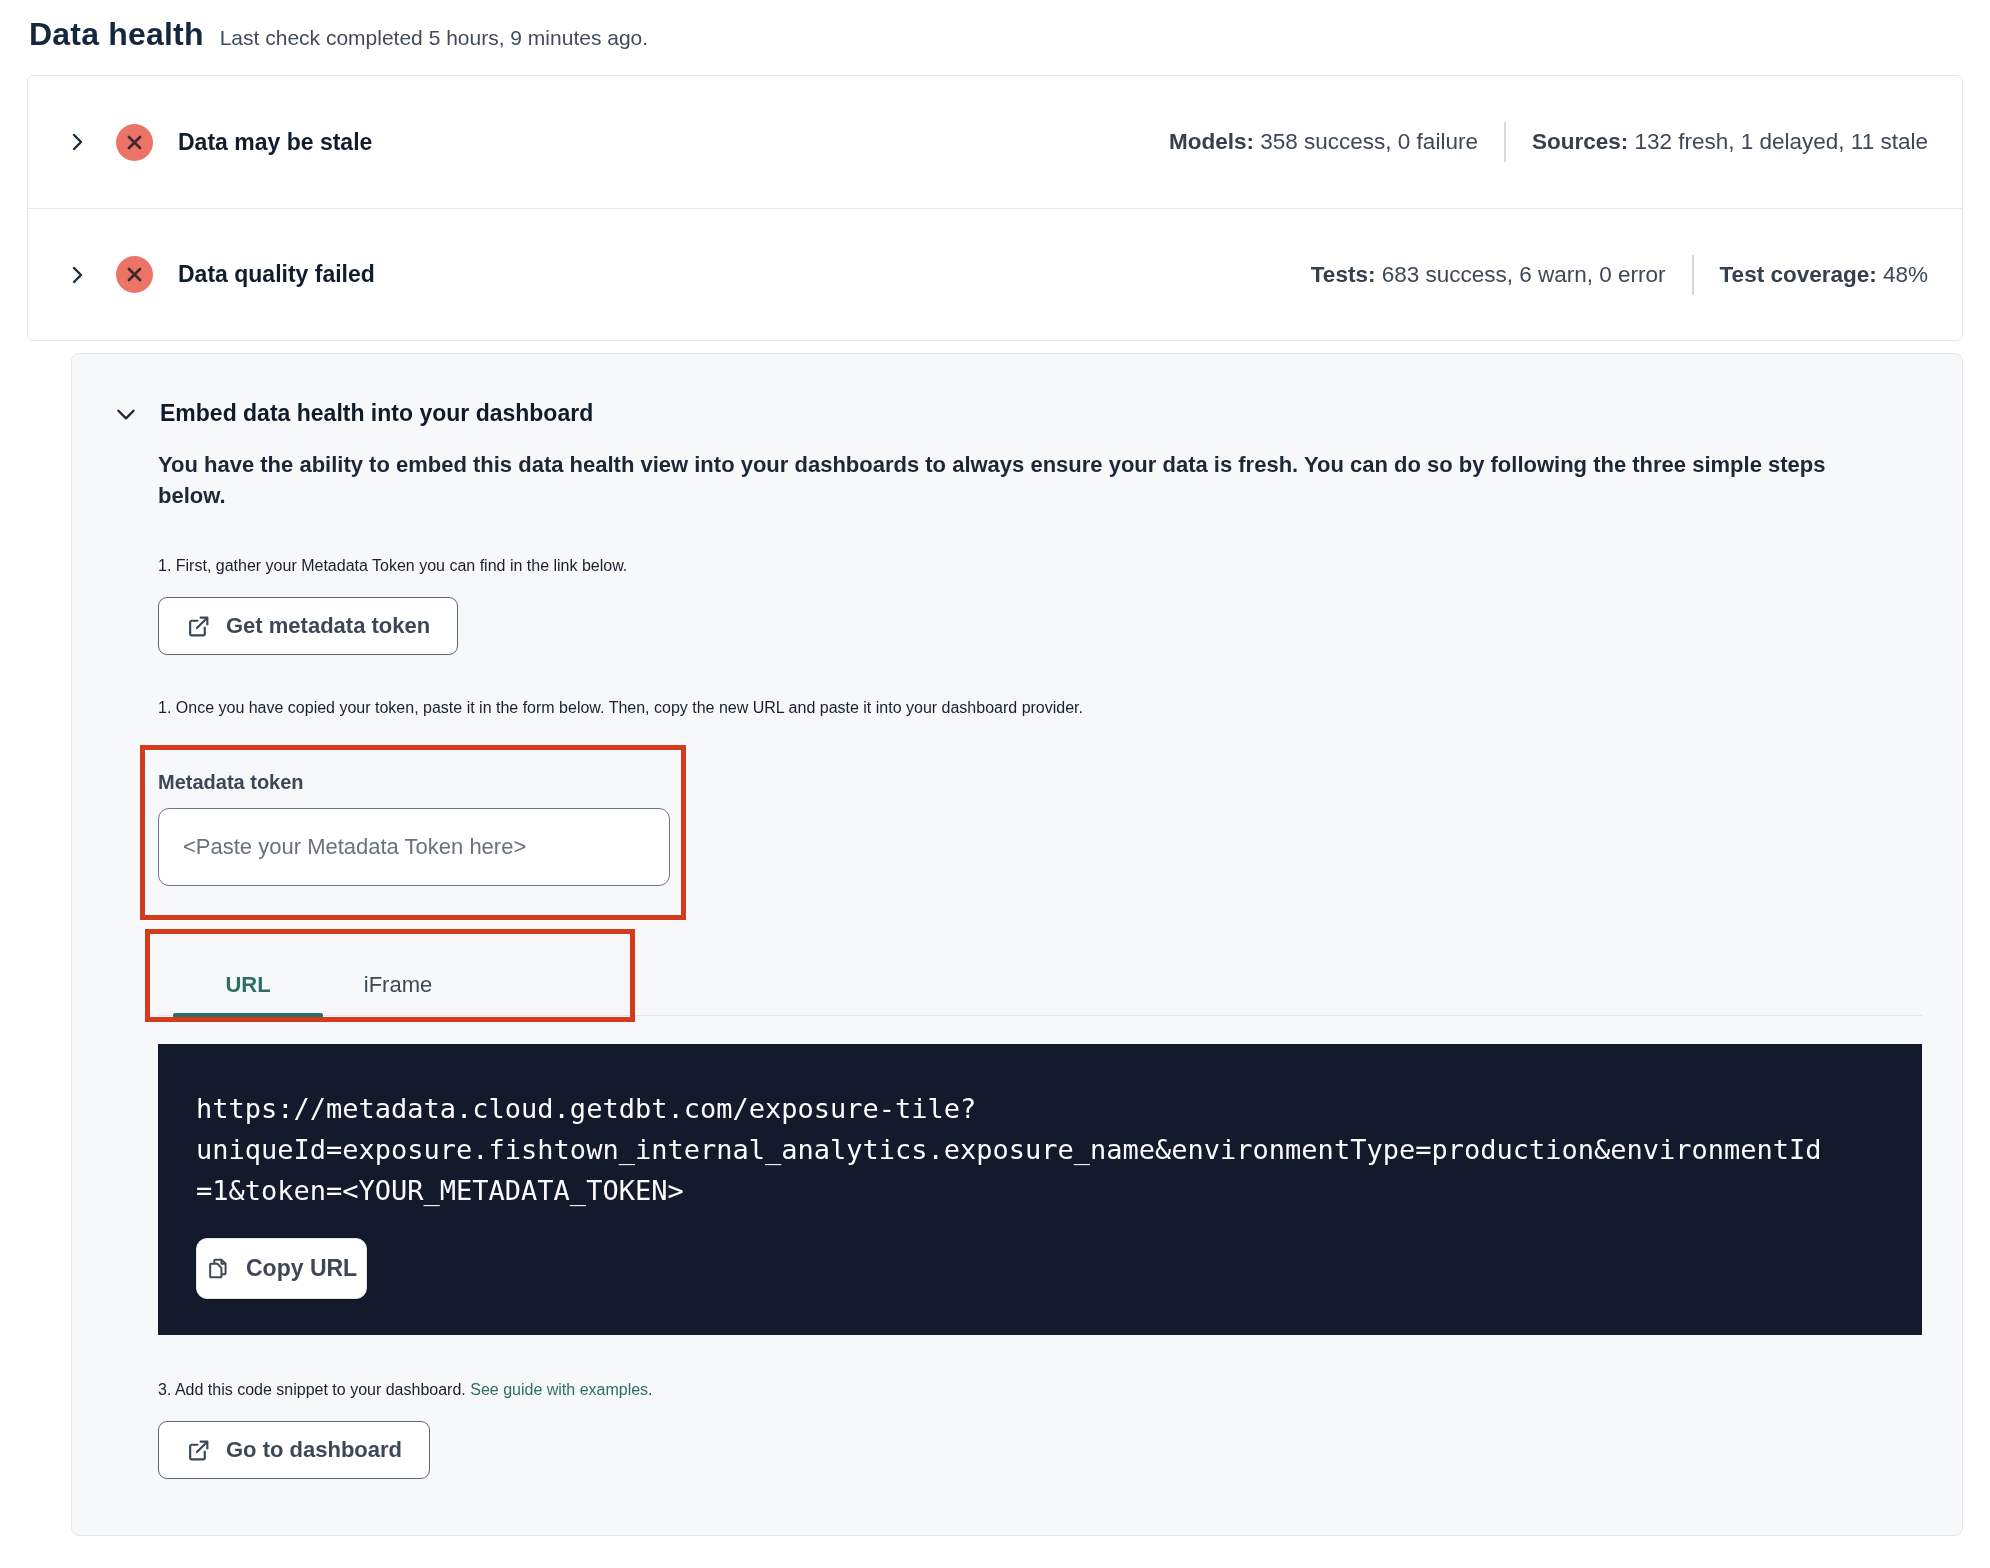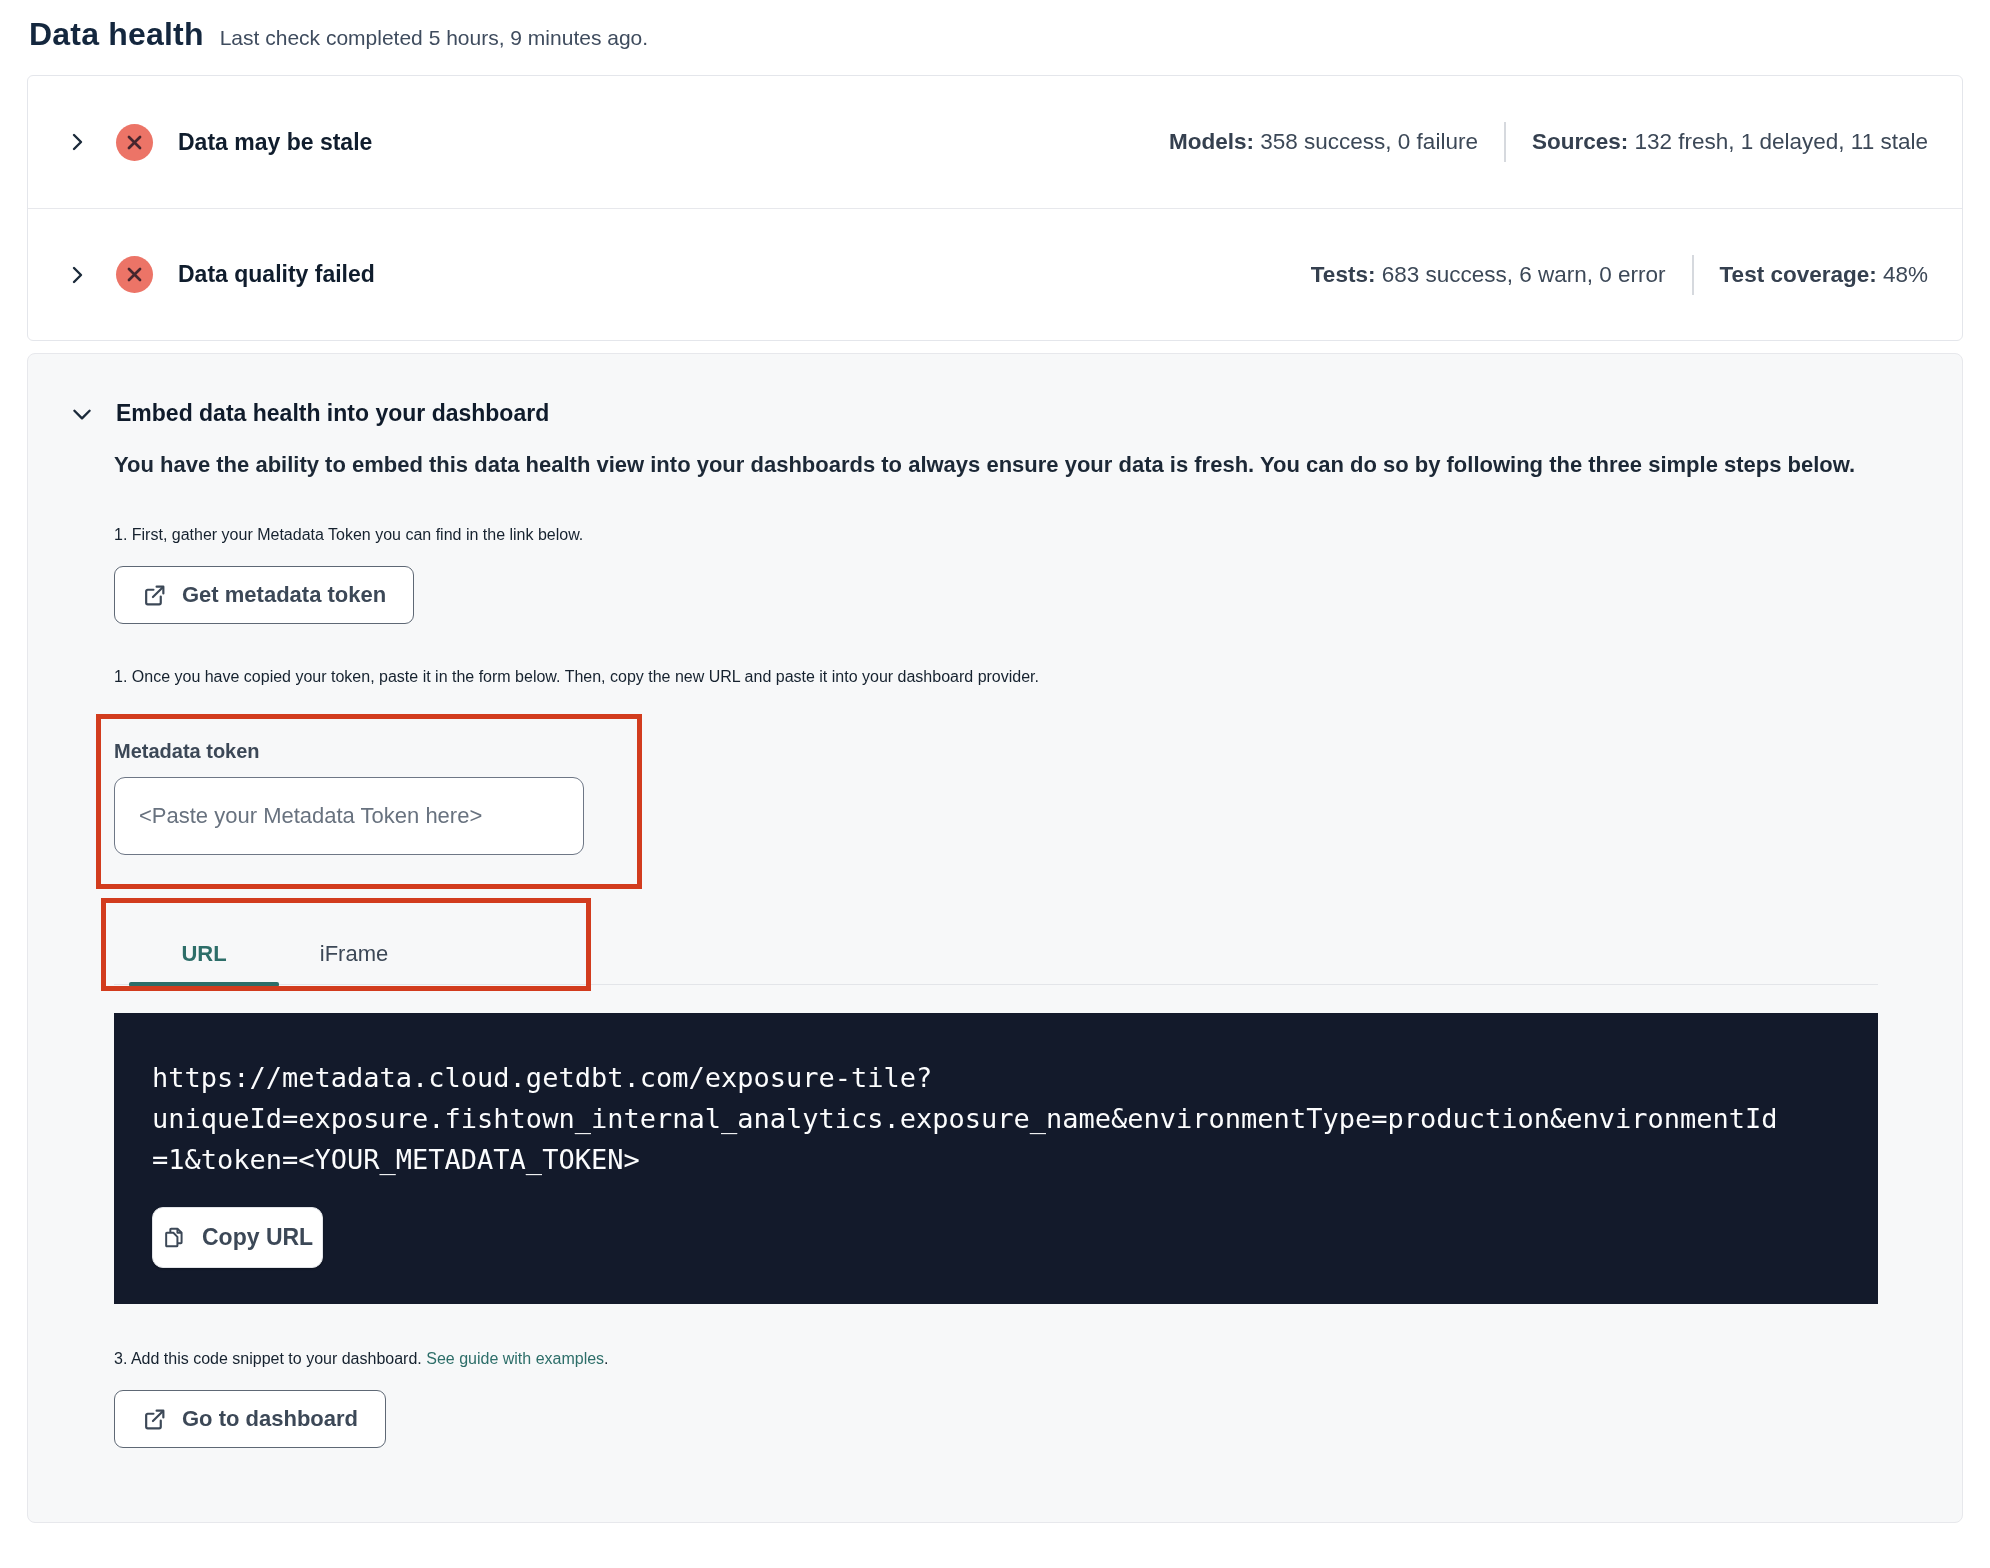--- a/index.html
+++ b/index.html
@@ -39,20 +39,21 @@
   .stat b { font-weight:700; color:#35404f; }
   .stat-div { width:2px; height:40px; background:#d6d9de; margin:0 26px; }
 
   
   .embed-section {
     margin-top:12px;
     background:#f7f8f9;
     border:1px solid #e7e8ec; border-radius:8px;
     padding:46px 86px 56px 41px;
     min-height:1170px;
+    margin-left:44px;
   }
   .embed-header { display:flex; align-items:center; gap:21px; cursor:pointer; }
   .embed-title { font-size:23px; font-weight:700; color:#0f1b2b; }
   .embed-body { margin-left:45px; }
   .embed-desc {
     margin-top:22px; font-size:22px; line-height:31px; color:#1c2836; max-width:1790px;font-weight:bold;
   }
   .step-text { font-size:16px; color:#16222f; margin-top:46px; }
   .step-text.tight { margin-top:44px; }
 
@@ -67,21 +68,21 @@
 
   
   .anno-box1 {
     margin-top:28px; margin-left:-18px;
     width:546px; border:5px solid #d23c1e;
     padding:21px 0 29px 13px;
   }
   .field-label { font-size:20px; font-weight:700; color:#3c4857; }
   .token-input {
     margin-top:14px; display:block;
-    width:470px; height:78px;
+    width:512px; height:78px;
     border:1.5px solid #6e7786; border-radius:11px;
     background:#fff; padding:0 24px;
     font-size:22px; color:#343f4e;
     font-family:"Liberation Sans", sans-serif;
     outline:none;
   }
   .token-input::placeholder { color:#68727f; opacity:1; }
 
   
   .tabbar-wrap { position:relative; margin-top:34px; width:1764px; }

